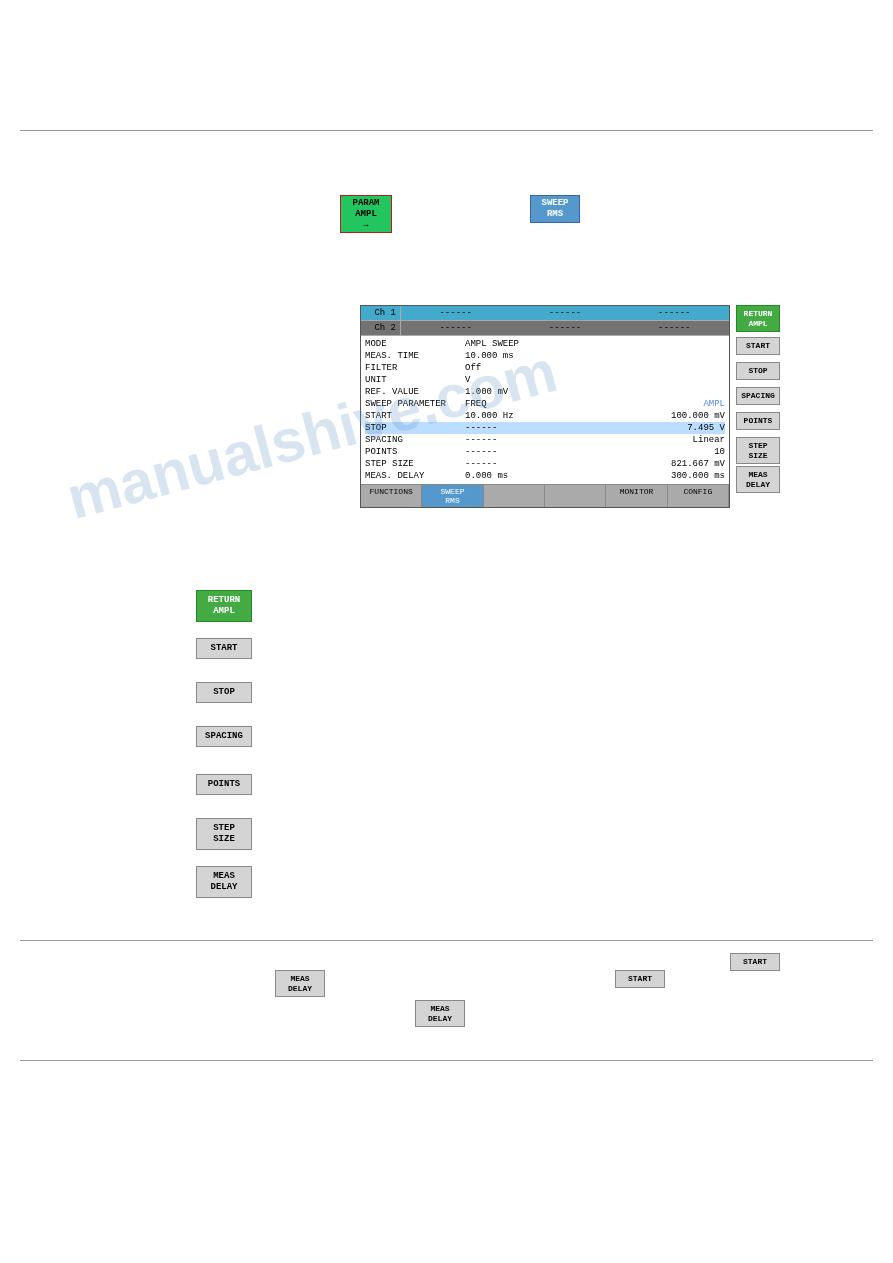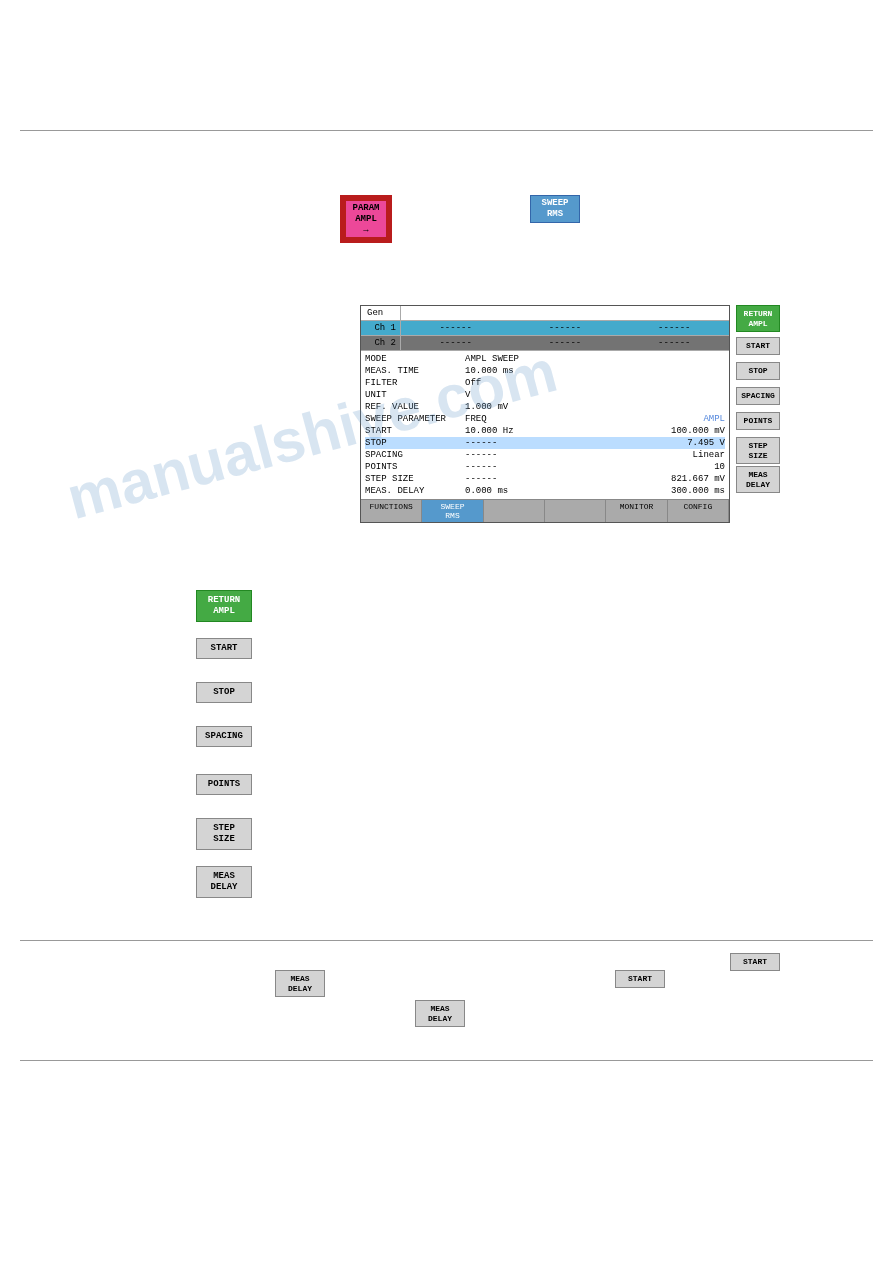--- a/index.html
+++ b/index.html
@@ -43,22 +43,22 @@
       top: 1060px;
       left: 20px;
       right: 20px;
       border: none;
       border-top: 1px solid #999;
     }
 
     
     .soft-btn {
       position: absolute;
-      background: #ec4899;
-      border: 6px solid #b91c1c;
+      background: #22c55e;
+      border: 1px solid #b91c1c;
       font-family: 'Courier New', monospace;
       font-size: 9px;
       font-weight: bold;
       text-align: center;
       line-height: 1.2;
       padding: 2px 4px;
       cursor: pointer;
       color: #000;
     }
 
@@ -270,26 +270,20 @@
 
   <div class="soft-btn" style="left:340px; top:195px; width:52px; white-space:pre-line;">PARAM
 AMPL
 →</div>
 
   <div class="soft-btn soft-btn-blue" style="left:530px; top:195px; width:50px; white-space:pre-line;">SWEEP
 RMS</div>
 
   <div class="screen-container">
 
-    <div class="screen-header">
-      <div class="screen-header-gen">Gen</div>
-      <div class="screen-header-col"></div>
-      <div class="screen-header-col"></div>
-      <div class="screen-header-col"></div>
-    </div>
 
     <div class="screen-ch1">
       <div class="screen-ch-label">Ch 1</div>
       <div class="screen-ch-val">------</div>
       <div class="screen-ch-val">------</div>
       <div class="screen-ch-val">------</div>
     </div>
 
     <div class="screen-ch2">
       <div class="screen-ch-label">Ch 2</div>

